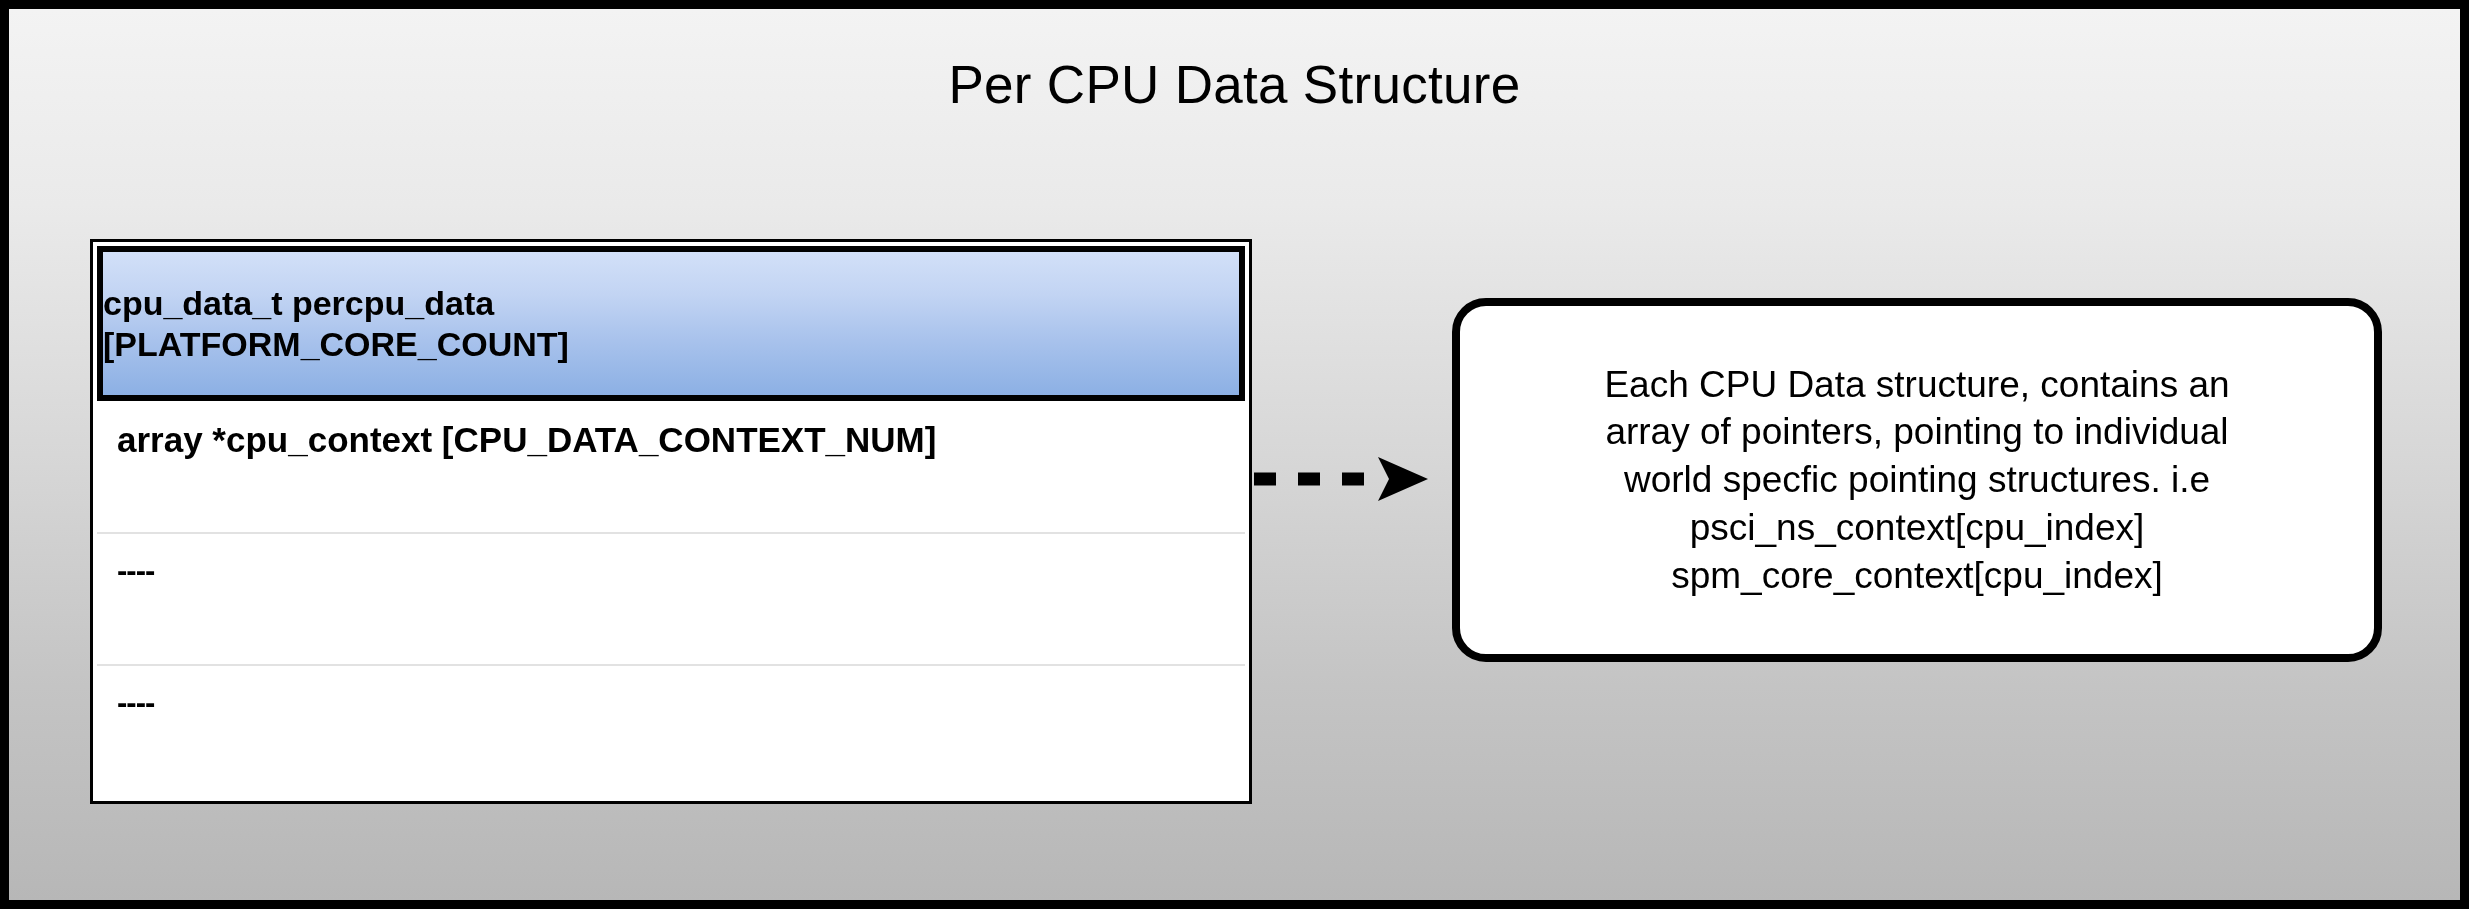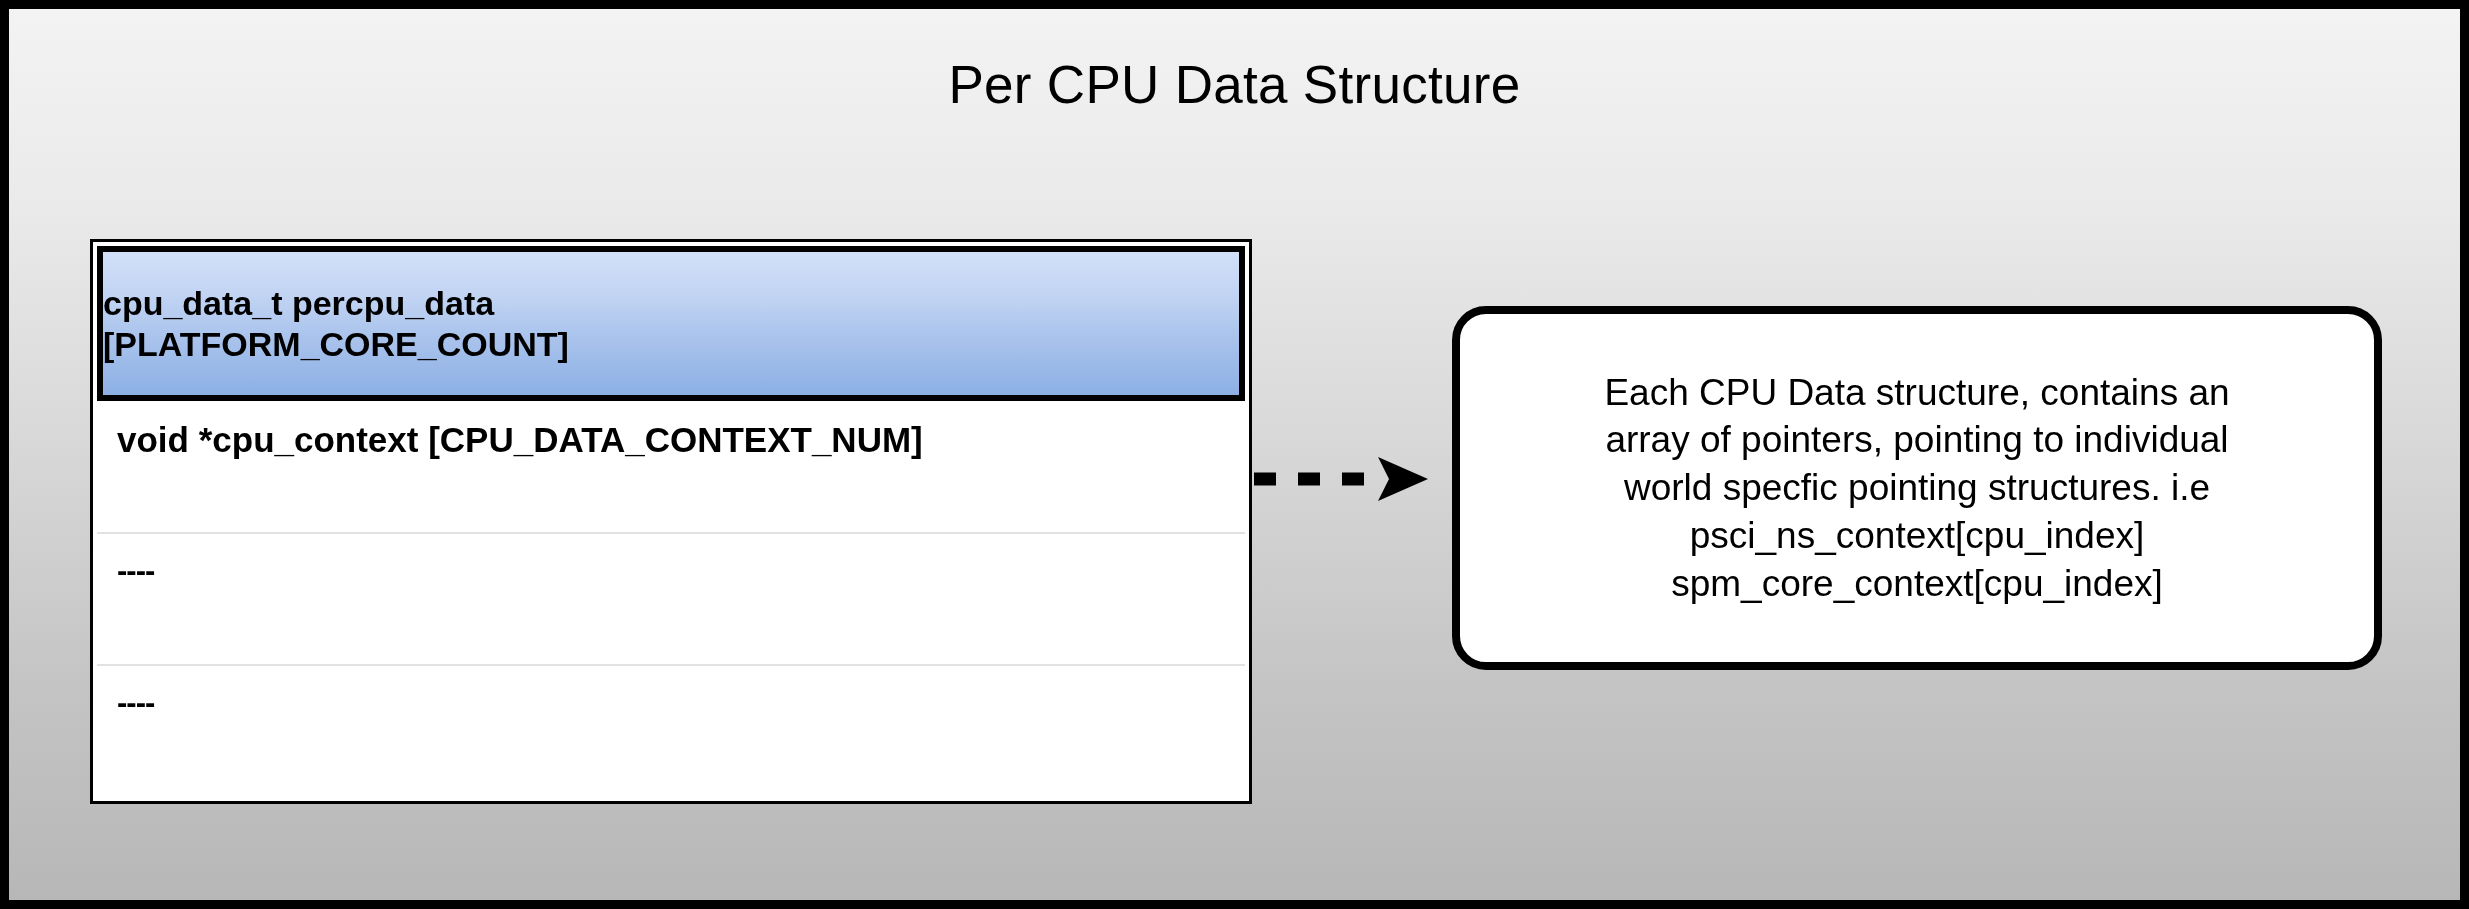--- a/index.html
+++ b/index.html
@@ -112,21 +112,21 @@
     left: 1243px;
     top: 440px;
     width: 180px;
     height: 60px;
   }
 
   
   #callout {
     position: absolute;
     left: 1443px;
-    top: 297px;
+    top: 289px;
     width: 930px;
     height: 364px;
     box-sizing: border-box;
     background: #ffffff;
     border: 8px solid #000000;
     border-radius: 34px;
     display: flex;
     flex-direction: column;
     align-items: center;
     justify-content: center;
@@ -150,21 +150,21 @@
   <div id="struct-table">
 
     <div id="struct-header">
       <div class="struct-header-line">cpu_data_t percpu_data</div>
       <div class="struct-header-line">[PLATFORM_CORE_COUNT]</div>
     </div>
 
     <div id="struct-body">
 
       <div class="struct-row">
-        <span class="struct-row-label">void *cpu_context [CPU_DATA_CONTEXT_NUM]</span>
+        <span class="struct-row-label">array *cpu_context [CPU_DATA_CONTEXT_NUM]</span>
       </div>
 
       <div class="struct-row">
         <span class="struct-row-label muted">----</span>
       </div>
 
       <div class="struct-row">
         <span class="struct-row-label muted">----</span>
       </div>
 

